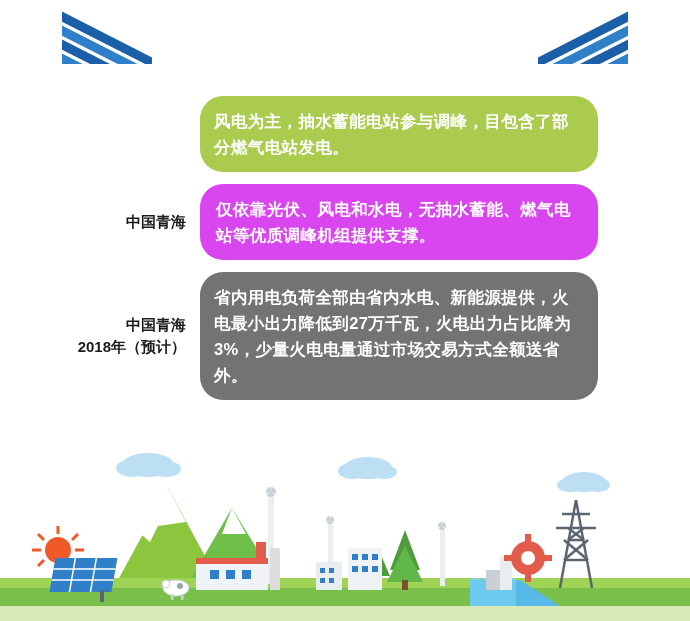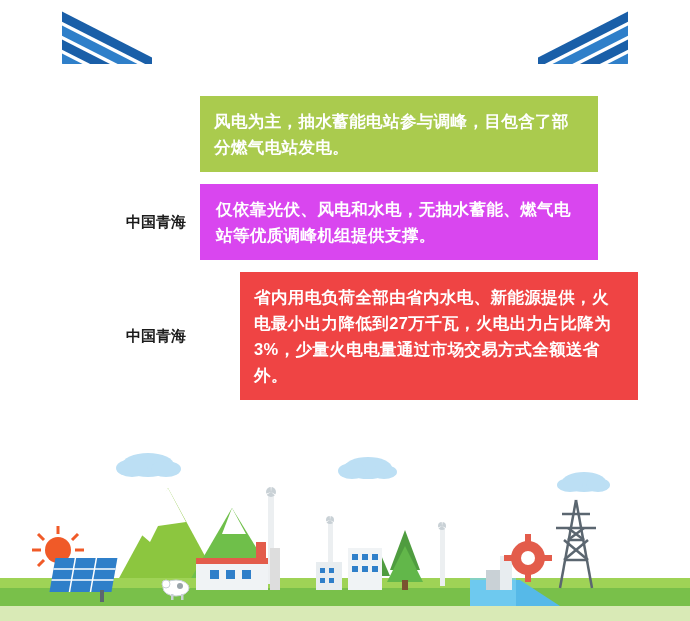--- a/index.html
+++ b/index.html
@@ -86,25 +86,26 @@
   .row-label div{white-space:nowrap;}
   .row-box{
     width:398px;
     box-sizing:border-box;
     padding:12px 14px;
     color:#ffffff;
     font-size:16.5px;
     font-weight:bold;
     line-height:26px;
     letter-spacing:0.4px;
+    border-radius:23px;
   }
   .row-box p{margin:0;}
   .box-1{background:#aacb4e;}
   .box-2{background:#d946ef;padding-left:16px;}
-  .box-3{background:#ef4444;margin-left:40px;}
+  .box-3{background:#737373;}
 
   
   .scene{
     position:absolute;
     left:0;top:430px;
     width:690px;height:191px;
   }
   .scene svg{display:block;}
 </style>
 </head>
@@ -140,20 +141,21 @@
       <div>中国青海</div>
     </div>
     <div class="row-box box-2">
       <p>仅依靠光伏、风电和水电，无抽水蓄能、燃气电站等优质调峰机组提供支撑。</p>
     </div>
   </div>
 
   <div class="row">
     <div class="row-label">
       <div>中国青海</div>
+      <div>2018年（预计）</div>
     </div>
     <div class="row-box box-3">
       <p>省内用电负荷全部由省内水电、新能源提供，火电最小出力降低到27万千瓦，火电出力占比降为3%，少量火电电量通过市场交易方式全额送省外。</p>
     </div>
   </div>
 
 </div>
 
 <div class="scene">
 <svg width="690" height="191" viewBox="0 0 690 191" xmlns="http://www.w3.org/2000/svg">

